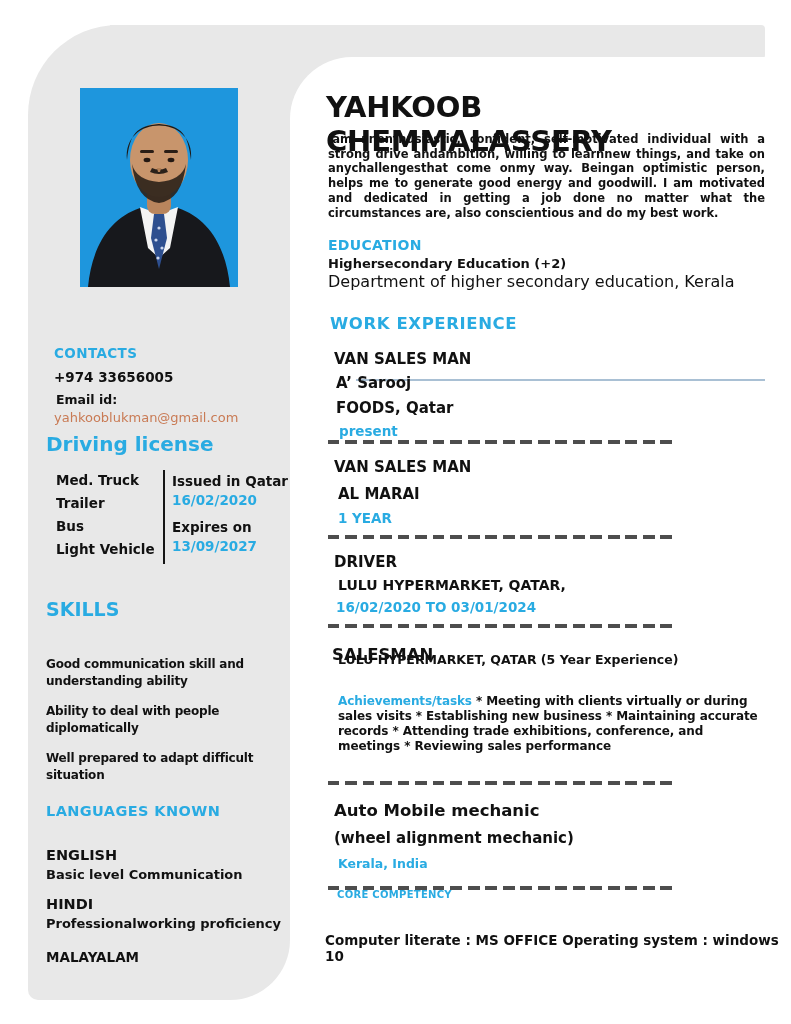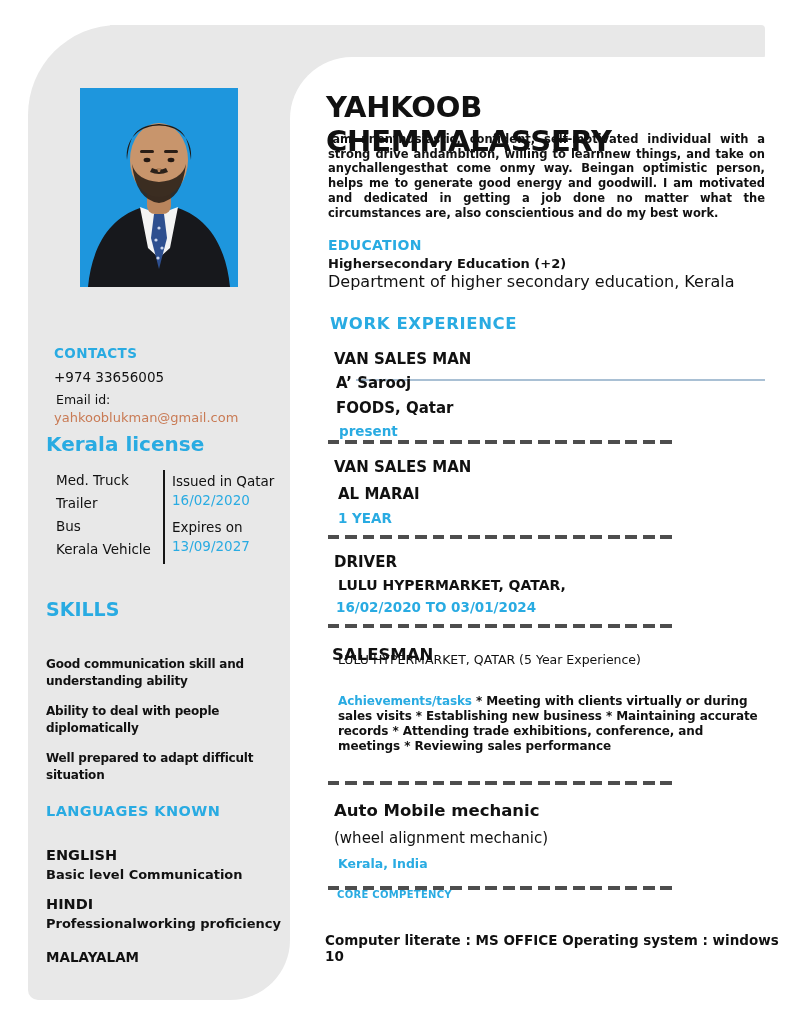--- a/index.html
+++ b/index.html
@@ -15,21 +15,21 @@
   
   .gray-sidebar{left:28px;top:25px;width:262px;height:975px;background:var(--sidebar_bg);
                 border-radius:90px 0 60px 10px}
   .gray-band{left:110px;top:25px;width:655px;height:34px;background:var(--sidebar_bg);
              border-radius:0 4px 4px 0}
   .gray-corner{left:290px;top:57px;width:80px;height:80px;background:var(--sidebar_bg)}
   .content-bg{left:290px;top:57px;width:501px;height:967px;background:#fff;
               border-top-left-radius:62px}
 
   .layer{z-index:2}
-  .b{font-weight:normal}
+  .b{font-weight:bold}
   .blue{color:var(--accent)}
   .h-blue{color:var(--accent);font-weight:bold}
 
   
   .contacts-h{left:54px;top:345px;font-size:13.5px;letter-spacing:.4px}
   .phone{left:54px;top:369px;font-size:13.5px}
   .email-label{left:56px;top:392px;font-size:12.5px}
   .email{left:54px;top:410px;font-size:13px;color:var(--email_link);text-decoration:none}
   .driving-h{left:46px;top:432px;font-size:20px}
   .veh-col{left:56px;top:472px;font-size:13.5px;display:flex;flex-direction:column;gap:7px}
@@ -107,27 +107,27 @@
       <ellipse cx="67" cy="72" rx="3.4" ry="2.2" fill="#241812"></ellipse>
       <ellipse cx="91" cy="72" rx="3.4" ry="2.2" fill="#241812"></ellipse>
       <path d="M77,80 L81,80 L80,84 L78,84 Z" fill="#b27f55"></path>
     </svg>
 
     <div class="abs layer h-blue contacts-h">CONTACTS</div>
     <div class="abs layer b phone">+974 33656005</div>
     <div class="abs layer b email-label">Email id:</div>
     <a class="abs layer email" href="#">yahkooblukman@gmail.com</a>
 
-    <div class="abs layer h-blue driving-h">Kerala license</div>
+    <div class="abs layer h-blue driving-h">Driving license</div>
 
     <div class="abs layer b veh-col">
       <span>Med. Truck</span>
       <span>Trailer</span>
       <span>Bus</span>
-      <span>Kerala Vehicle</span>
+      <span>Light Vehicle</span>
     </div>
     <div class="abs layer lic-divider"></div>
     <div class="abs layer lic-col">
       <span class="b">Issued in Qatar</span>
       <span class="b blue">16/02/2020</span>
       <span class="gap"></span>
       <span class="b">Expires on</span>
       <span class="b blue">13/09/2027</span>
     </div>
 

